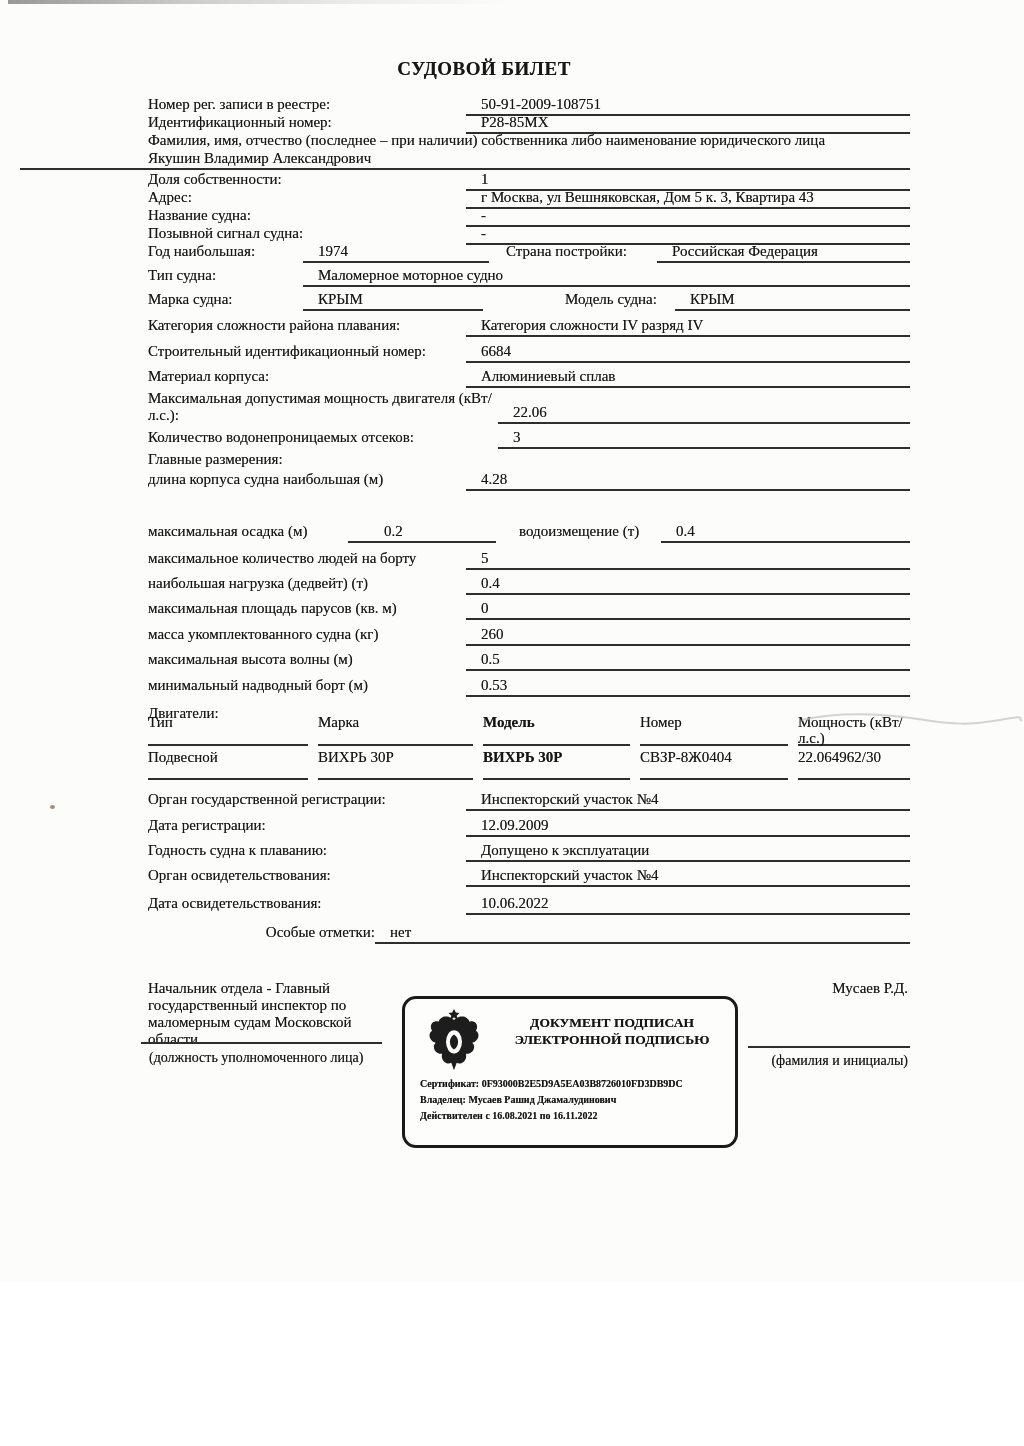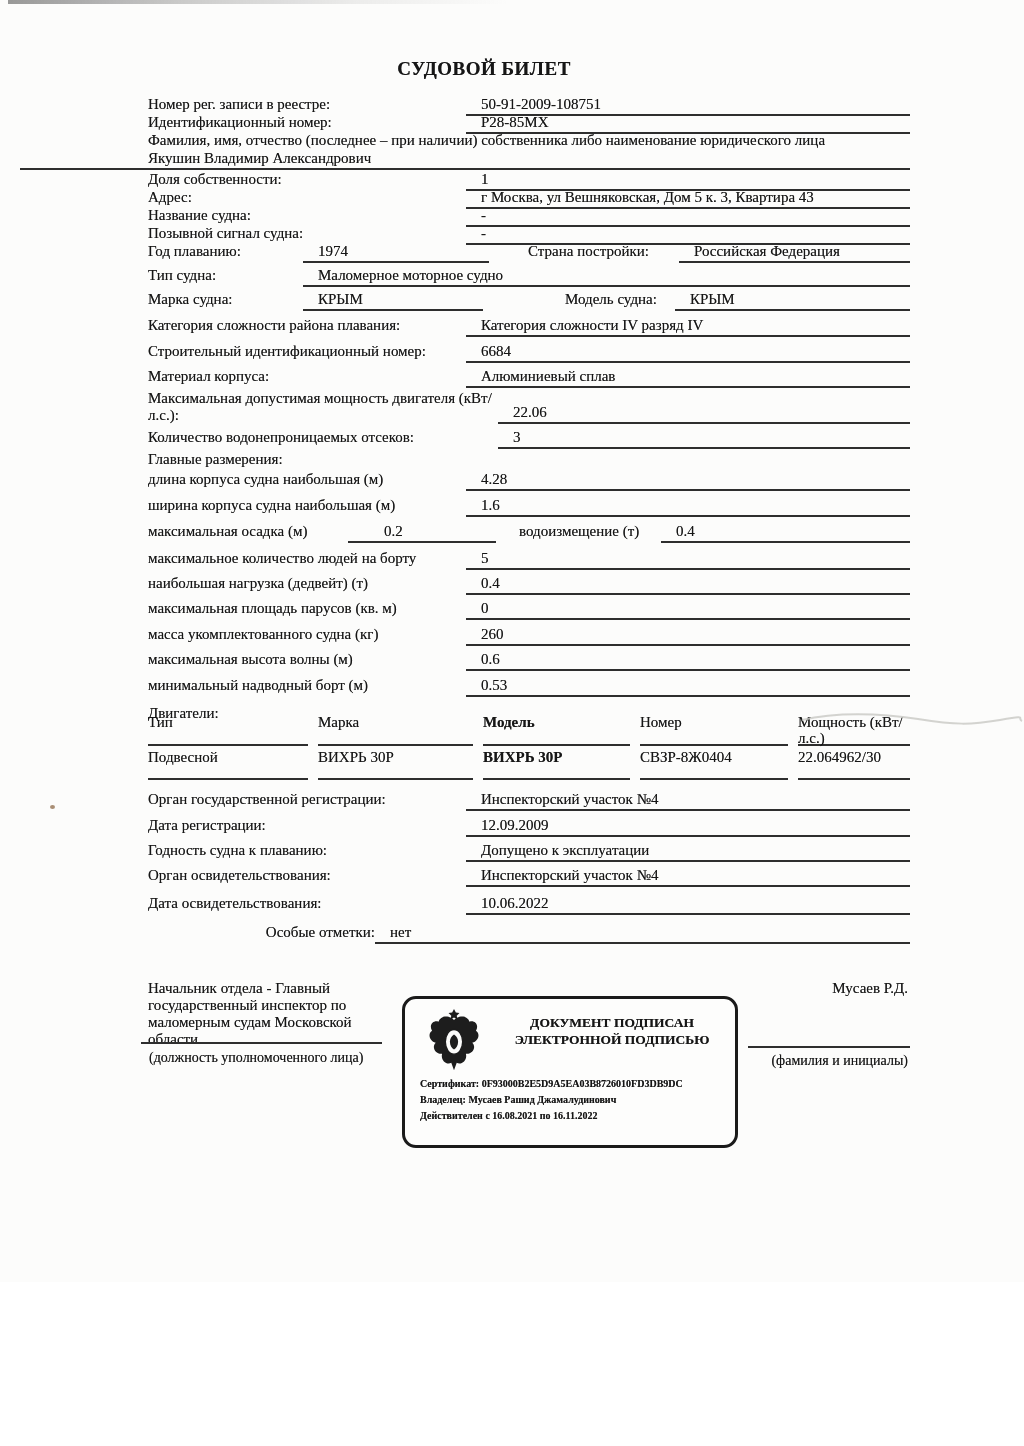--- a/index.html
+++ b/index.html
@@ -102,23 +102,23 @@
   <div class="row t" style="top:207px">
     <span class="lbl w318">Название судна:</span>
     <span class="val">-</span>
   </div>
   <div class="row t" style="top:225px">
     <span class="lbl w318">Позывной сигнал судна:</span>
     <span class="val">-</span>
   </div>
 
   <div class="row t" style="top:243px">
-    <span class="lbl w155">Год плаванию:</span>
+    <span class="lbl w155">Год наибольшая:</span>
     <span class="val fixed" style="width:171px">1974</span>
-    <span class="lbl" style="margin-left:39px">Страна постройки:</span>
+    <span class="lbl" style="margin-left:17px">Страна постройки:</span>
     <span class="val" style="margin-left:30px">Российская Федерация</span>
   </div>
 
   <div class="row t" style="top:267px">
     <span class="lbl w155">Тип судна:</span>
     <span class="val">Маломерное моторное судно</span>
   </div>
 
   <div class="row t" style="top:291px">
     <span class="lbl w155">Марка судна:</span>
@@ -149,24 +149,20 @@
     <span class="lbl w350">Количество водонепроницаемых отсеков:</span>
     <span class="val">3</span>
   </div>
 
   <div class="plain t" style="top:451px">Главные размерения:</div>
 
   <div class="row t" style="top:471px">
     <span class="lbl w318">длина корпуса судна наибольшая (м)</span>
     <span class="val">4.28</span>
   </div>
-  <div class="row t" style="top:497px">
-    <span class="lbl w318">ширина корпуса судна наибольшая (м)</span>
-    <span class="val">1.6</span>
-  </div>
 
   <div class="row t" style="top:523px">
     <span class="lbl" style="width:200px">максимальная осадка (м)</span>
     <span class="val fixed" style="width:112px;padding-left:36px">0.2</span>
     <span class="lbl" style="margin-left:23px;width:125px">водоизмещение (т)</span>
     <span class="val" style="margin-left:17px">0.4</span>
   </div>
 
   <div class="row t" style="top:550px">
     <span class="lbl w318">максимальное количество людей на борту</span>
@@ -179,21 +175,21 @@
   <div class="row t" style="top:600px">
     <span class="lbl w318">максимальная площадь парусов (кв. м)</span>
     <span class="val">0</span>
   </div>
   <div class="row t" style="top:626px">
     <span class="lbl w318">масса укомплектованного судна (кг)</span>
     <span class="val">260</span>
   </div>
   <div class="row t" style="top:651px">
     <span class="lbl w318">максимальная высота волны (м)</span>
-    <span class="val">0.6</span>
+    <span class="val">0.5</span>
   </div>
   <div class="row t" style="top:677px">
     <span class="lbl w318">минимальный надводный борт (м)</span>
     <span class="val">0.53</span>
   </div>
 
   <div class="plain t" style="top:705px">Двигатели:</div>
 
   <div class="etable ehead t" style="top:714px">
     <span class="ecell ec1">Тип</span>

